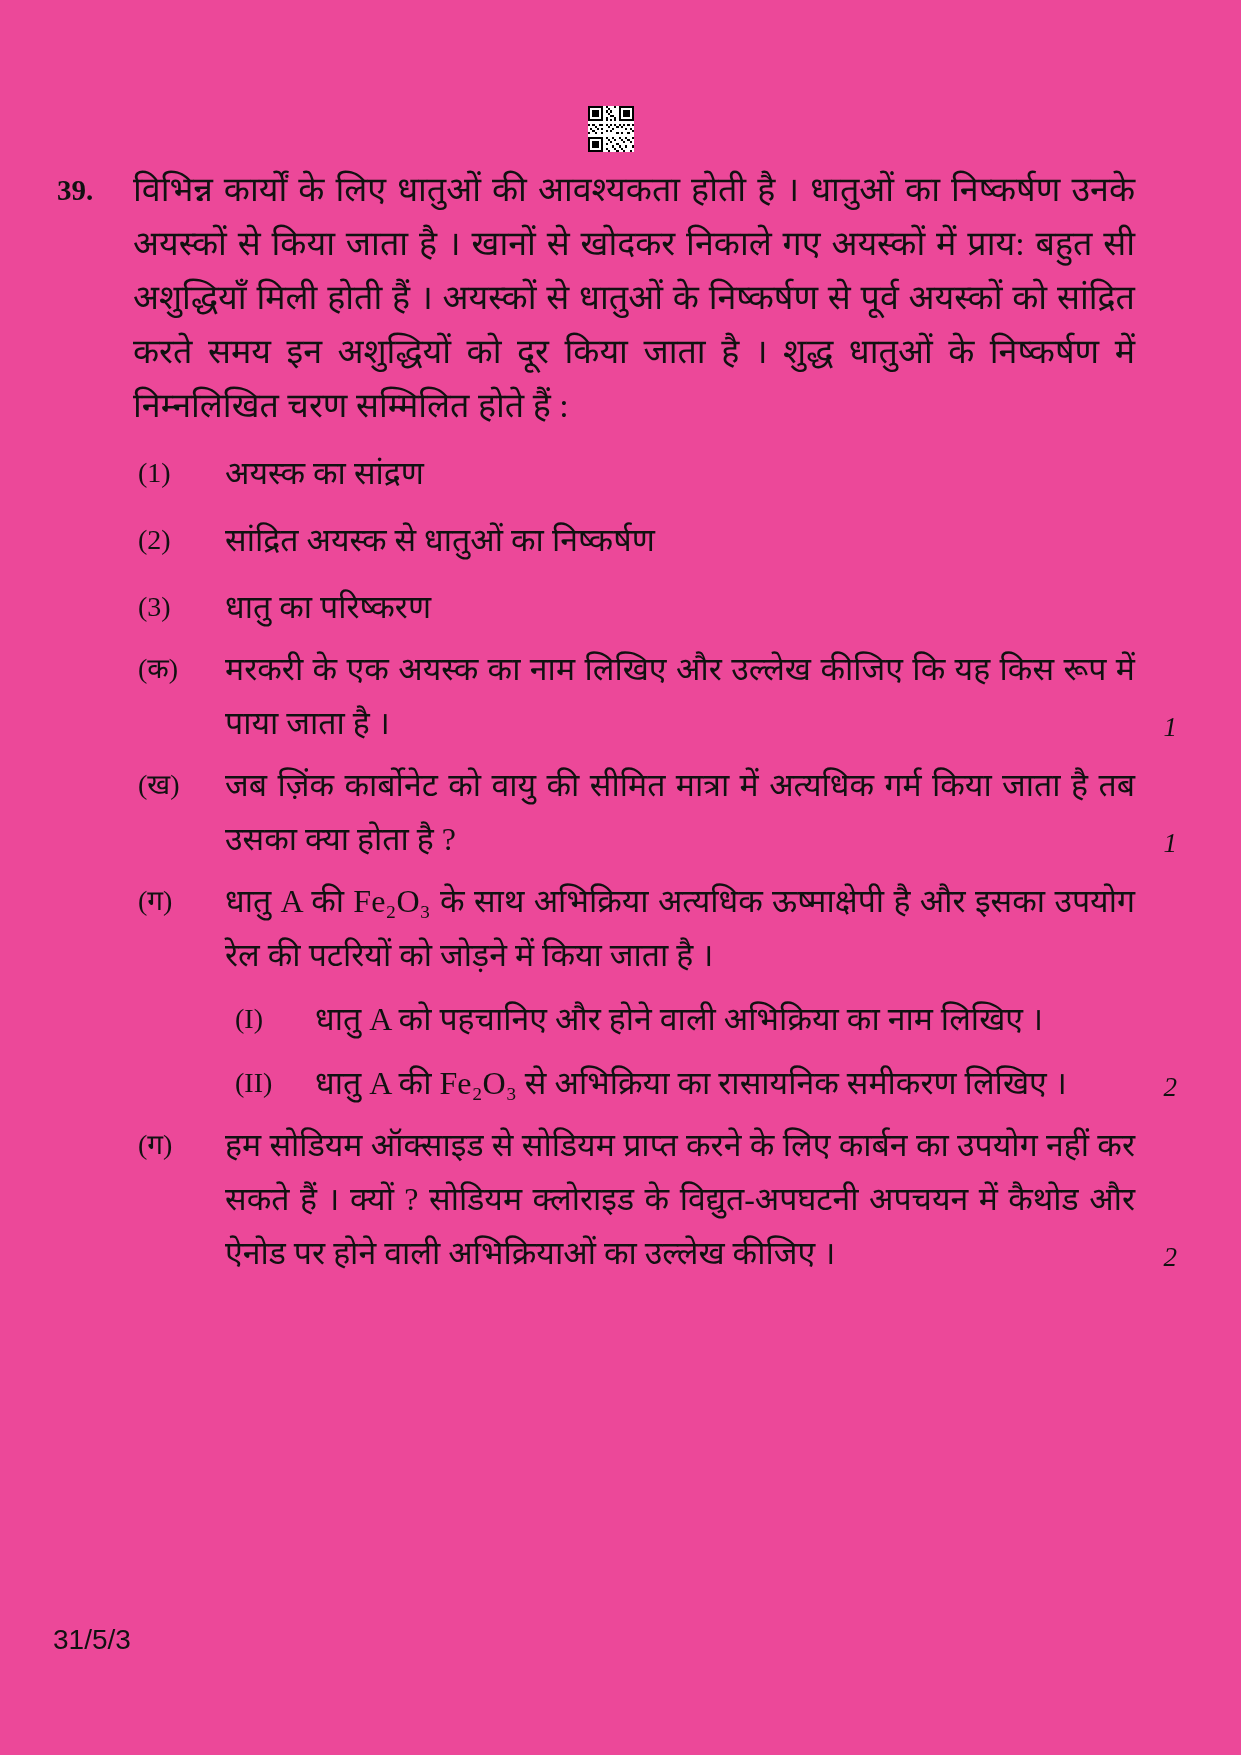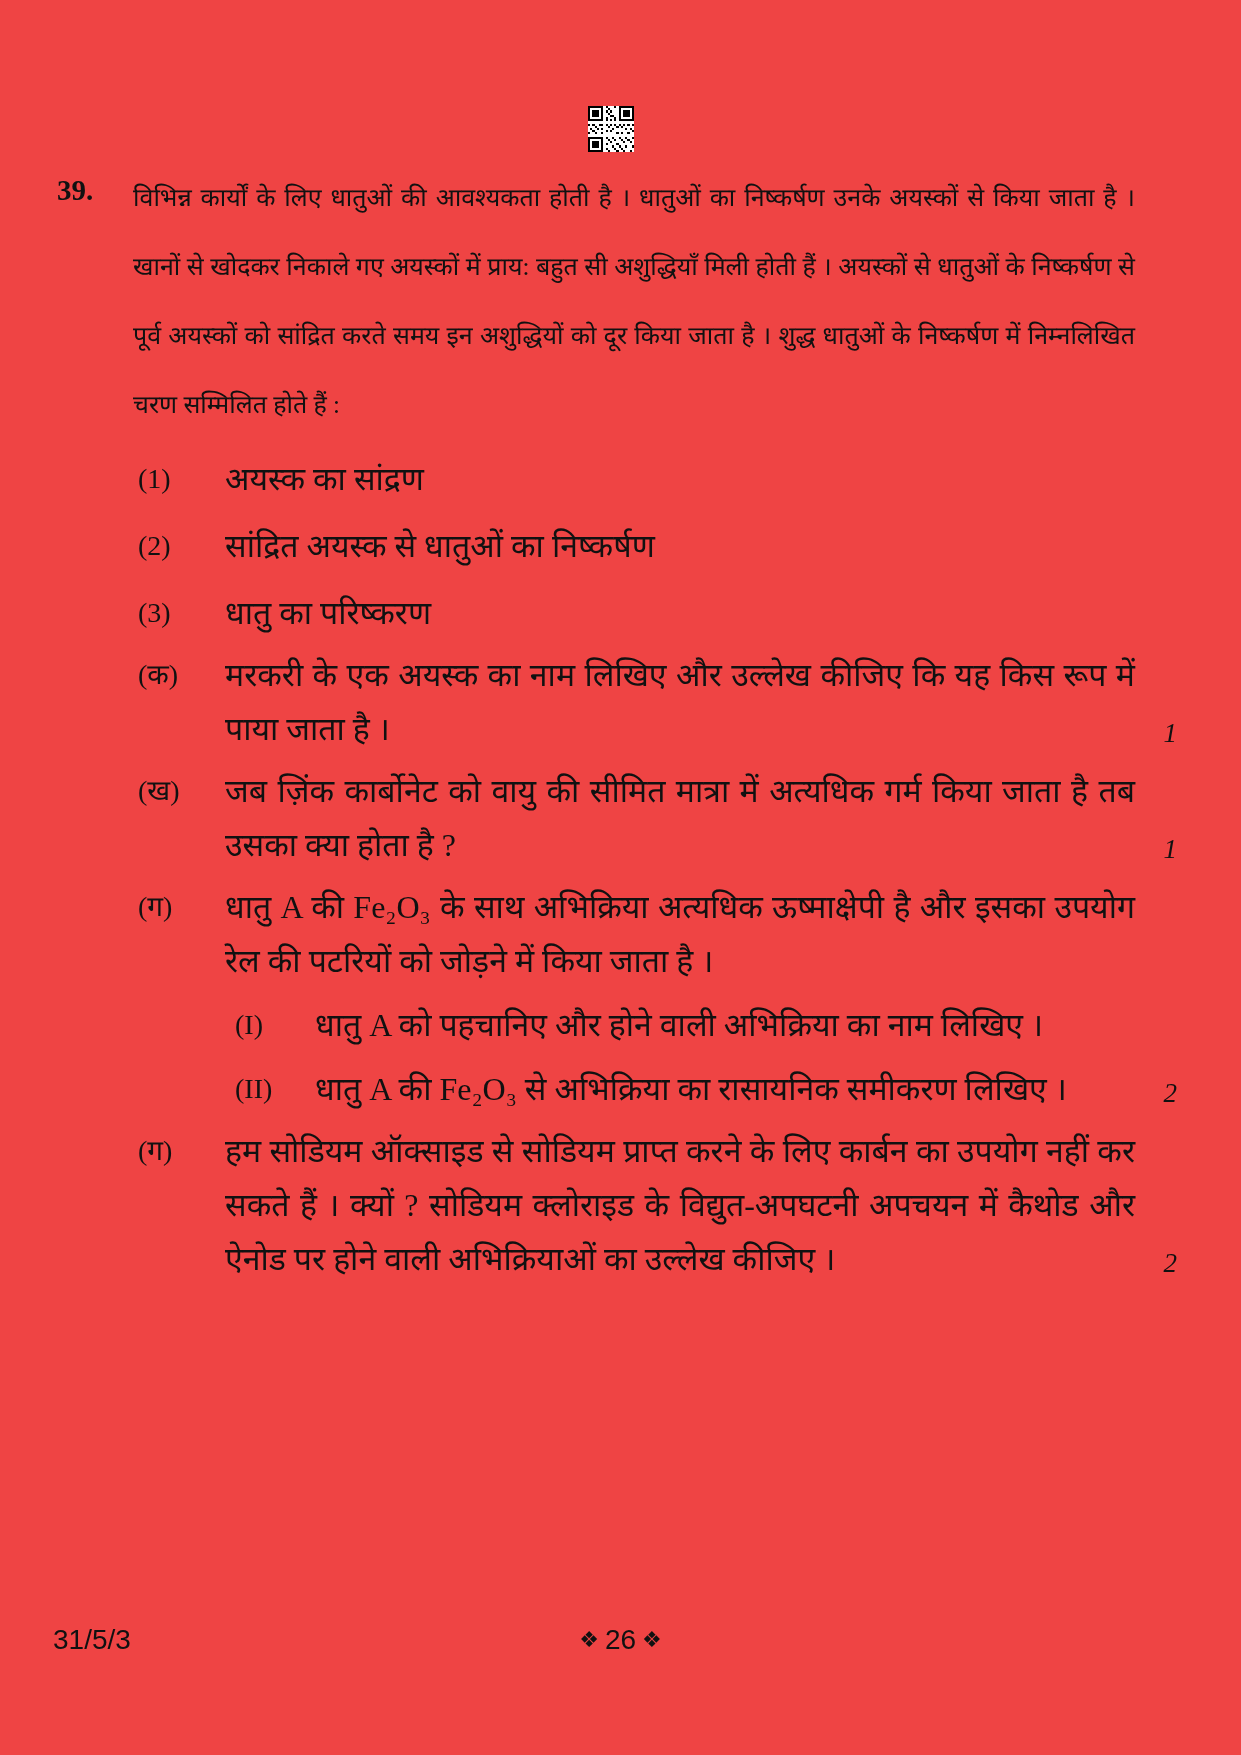--- a/index.html
+++ b/index.html
@@ -1,21 +1,21 @@
 <!DOCTYPE html>
 <html lang="hi"><head>
 <meta charset="utf-8">
 <style>
   html,body{margin:0;padding:0;background:#e8e8e8;}
   *{box-sizing:border-box;}
   .page{
     position:relative;
     width:1241px;height:1755px;
     margin:0 auto;
-    background:#ef4444;
+    background:#ec4899;
     font-family:"Liberation Serif","DejaVu Sans",serif;
     color:#111;
     overflow:hidden;
   }
   .qr{
     position:absolute;left:588px;top:106px;width:46px;height:46px;
   }
   .qr svg{width:100%;height:100%;shape-rendering:crispEdges;}
 
   .question{
@@ -23,21 +23,21 @@
     display:flex;align-items:flex-start;
   }
   .qnum{
     width:78px;flex:0 0 78px;
     font-weight:bold;font-size:29px;line-height:54px;
     padding-left:2px;
   }
   .qcontent{flex:1 1 auto;min-width:0;}
 
   .para{
-    font-size:25px;line-height:69px;
+    font-size:34px;line-height:54px;
     text-align:justify;
     padding-right:46px;
   }
 
   .row{position:relative;display:grid;}
   .step{grid-template-columns:92px 1fr;margin-top:13px;}
   .part{grid-template-columns:92px 1fr;margin-top:8px;}
   .subpart{grid-template-columns:85px 1fr;margin-top:10px;margin-left:97px;}
   .row .lbl{
     font-size:28px;line-height:54px;padding-left:5px;
@@ -220,17 +220,14 @@
         <div class="lbl">(ग)</div>
         <div class="txt">हम सोडियम ऑक्साइड से सोडियम प्राप्त करने के लिए कार्बन का उपयोग नहीं कर सकते हैं । क्यों ? सोडियम क्लोराइड के विद्युत-अपघटनी अपचयन में कैथोड और ऐनोड पर होने वाली अभिक्रियाओं का उल्लेख कीजिए ।</div>
         <span class="mark">2</span>
       </div>
 
     </div>
   </div>
 
   <div class="footer-code">31/5/3</div>
 
-  <div class="footer-page">
-    <span class="orn">❖</span><span>26</span><span class="orn">❖</span>
-  </div>
 
 </div>
 
 </body></html>

